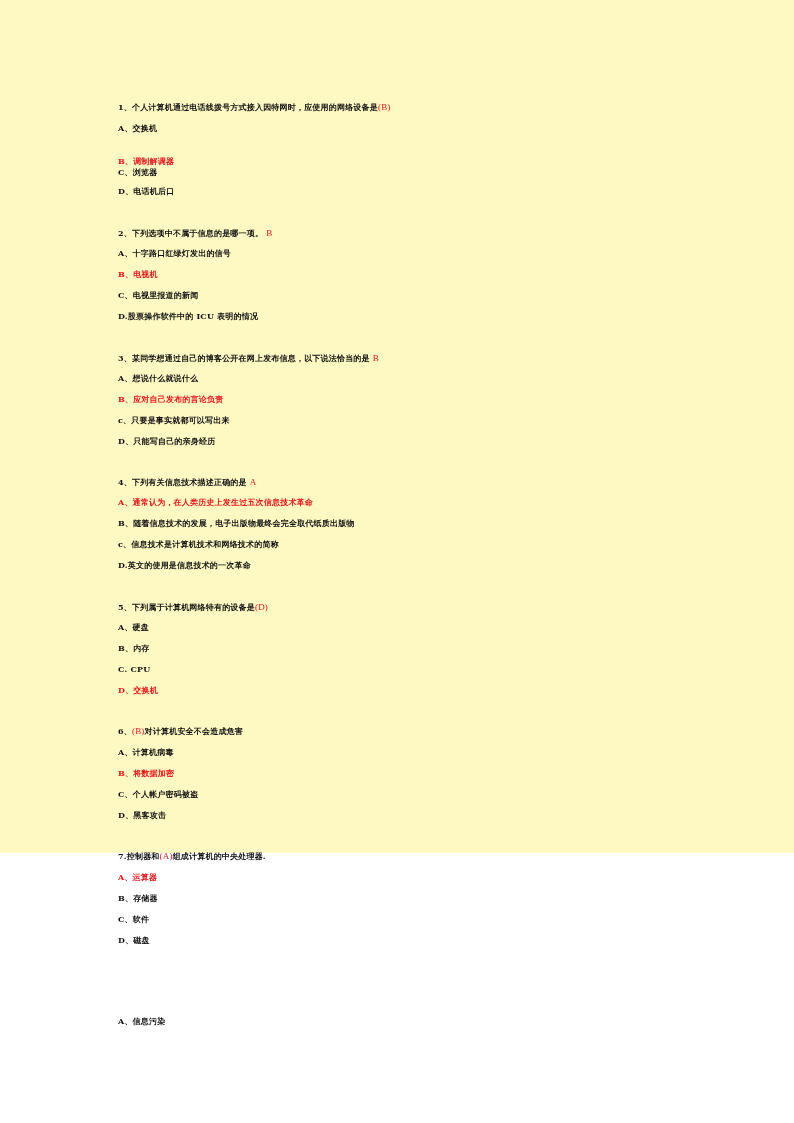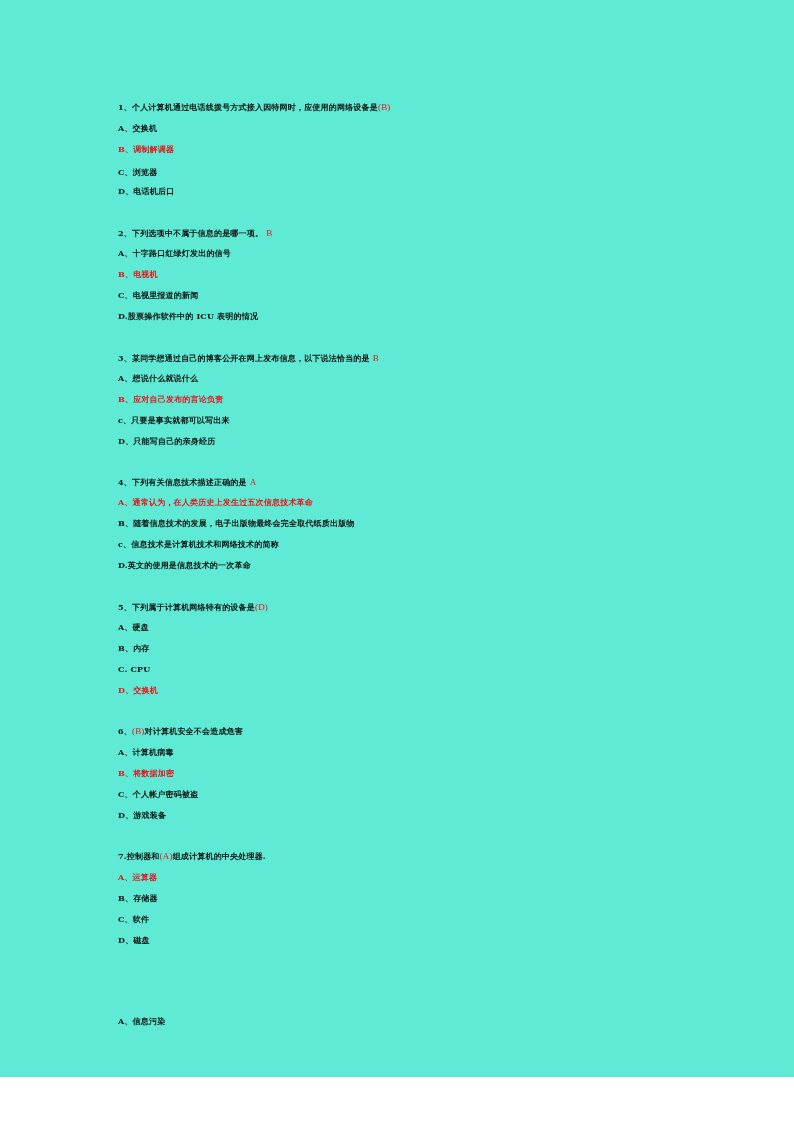--- a/index.html
+++ b/index.html
@@ -11,22 +11,22 @@
       width: 794px;
       height: 1123px;
       position: relative;
       overflow: hidden;
       font-family: "DejaVu Serif", "Liberation Serif", serif;
       color: #111111;
     }
     .page {
       position: absolute;
       left: 0; top: 0;
-      width: 794px; height: 1077px;
-      background: #5eead4;
+      width: 794px; height: 853px;
+      background: #fef9c3;
     }
     .line {
       position: absolute;
       left: 118px;
       font-size: 8px;
       font-weight: bold;
       line-height: 10px;
       white-space: nowrap;
       letter-spacing: 0.2px;
     }
@@ -42,21 +42,21 @@
   </style>
 </head>
 <body>
 
 <div class="page">
 
   <div class="line q" style="top:102px">
     <span>1、个人计算机通过电话线拨号方式接入因特网时，应使用的网络设备是</span><span class="ans">(B)</span>
   </div>
   <div class="line opt" style="top:123px">A、交换机</div>
-  <div class="line opt correct" style="top:144px">B、调制解调器</div>
+  <div class="line opt correct" style="top:156px">B、调制解调器</div>
   <div class="line opt" style="top:167px">C、浏览器</div>
   <div class="line opt" style="top:186px">D、电话机后口</div>
 
   <div class="line q" style="top:228px">
     <span>2、下列选项中不属于信息的是哪一项。</span> <span class="ans">B</span>
   </div>
   <div class="line opt" style="top:248px">A、十字路口红绿灯发出的信号</div>
   <div class="line opt correct" style="top:269px">B、电视机</div>
   <div class="line opt" style="top:290px">C、电视里报道的新闻</div>
   <div class="line opt" style="top:311px">D.股票操作软件中的 ICU 表明的情况</div>
@@ -84,21 +84,21 @@
   <div class="line opt" style="top:643px">B、内存</div>
   <div class="line opt" style="top:664px">C. CPU</div>
   <div class="line opt correct" style="top:685px">D、交换机</div>
 
   <div class="line q" style="top:726px">
     <span>6、</span><span class="ans">(B)</span><span>对计算机安全不会造成危害</span>
   </div>
   <div class="line opt" style="top:747px">A、计算机病毒</div>
   <div class="line opt correct" style="top:768px">B、将数据加密</div>
   <div class="line opt" style="top:789px">C、个人帐户密码被盗</div>
-  <div class="line opt" style="top:810px">D、游戏装备</div>
+  <div class="line opt" style="top:810px">D、黑客攻击</div>
 
   <div class="line q" style="top:851px">
     <span>7.控制器和</span><span class="ans">(A)</span><span>组成计算机的中央处理器.</span>
   </div>
   <div class="line opt correct" style="top:872px">A、运算器</div>
   <div class="line opt" style="top:893px">B、存储器</div>
   <div class="line opt" style="top:914px">C、软件</div>
   <div class="line opt" style="top:935px">D、磁盘</div>
 
   <div class="line opt" style="top:1016px">A、信息污染</div>

